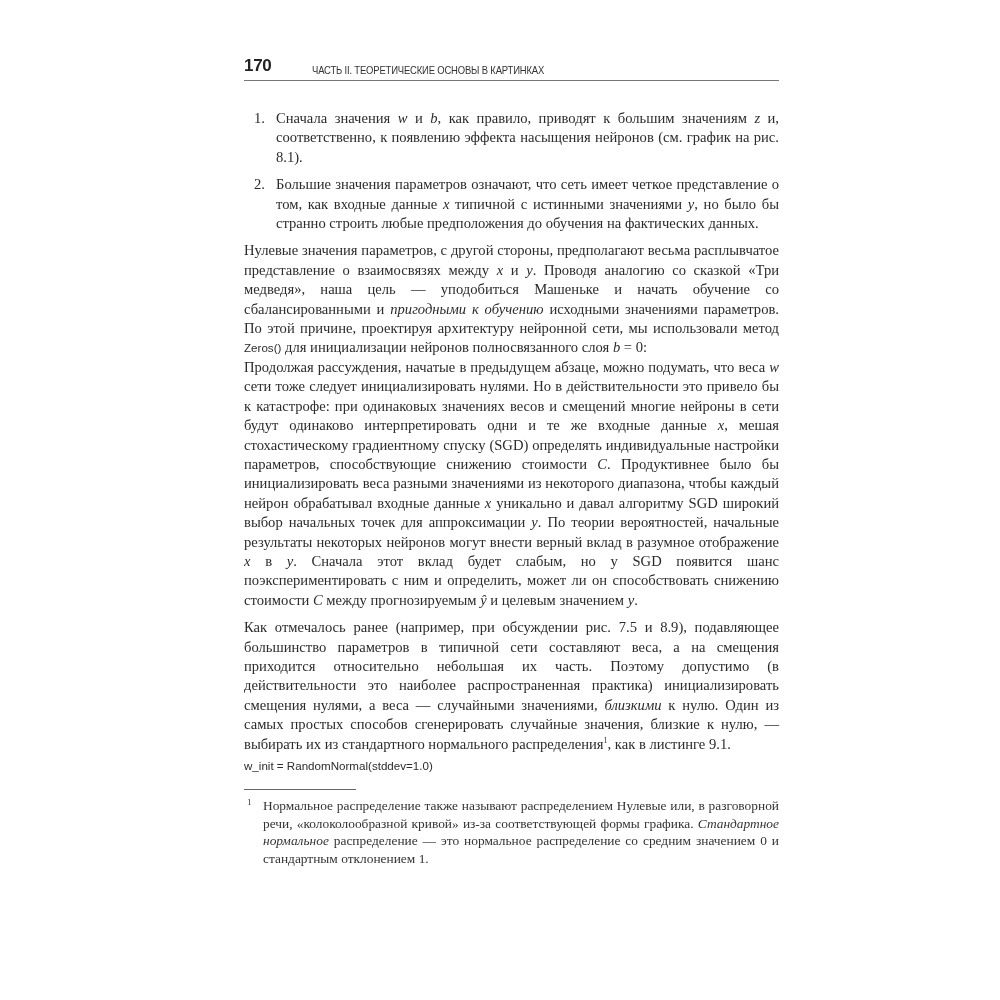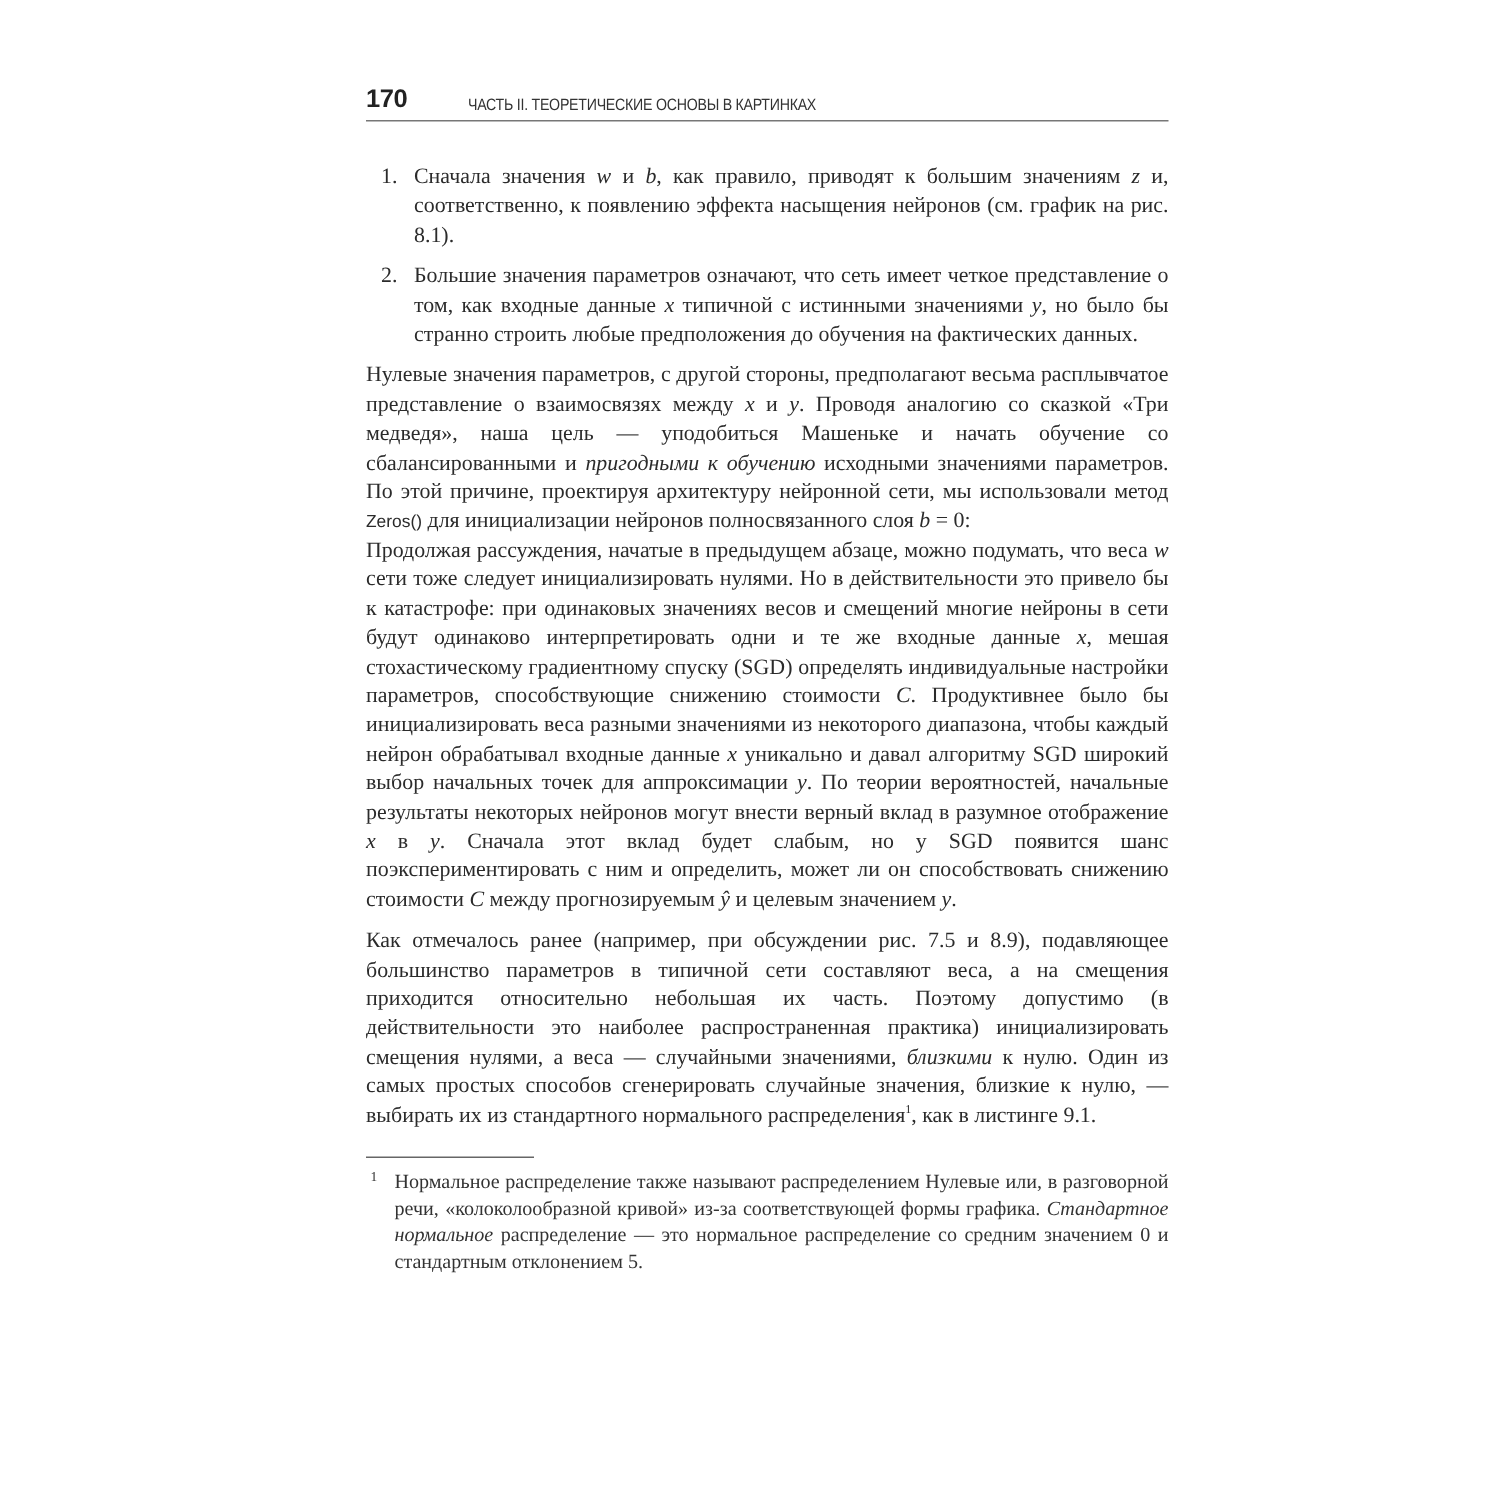--- a/index.html
+++ b/index.html
@@ -74,20 +74,21 @@
     </li>
   </ol>
 
   <p class="body-text para"><span>Нулевые значения параметров, с другой стороны, предполагают весьма расплывчатое представление о взаимосвязях между </span><i>x</i><span> и </span><i>y</i><span>. Проводя аналогию со сказкой «Три медведя», наша цель — уподобиться Машеньке и начать обучение со сбалансированными и </span><i>пригодными к обучению</i><span> исходными значениями параметров. По этой причине, проектируя архитектуру нейронной сети, мы использовали метод </span><span class="code">Zeros()</span><span> для инициализации нейронов полносвязанного слоя </span><i>b</i><span> = 0:</span></p>
 
 
   <p class="body-text"><span>Продолжая рассуждения, начатые в предыдущем абзаце, можно подумать, что веса </span><i>w</i><span> сети тоже следует инициализировать нулями. Но в действительности это привело бы к катастрофе: при одинаковых значениях весов и смещений многие нейроны в сети будут одинаково интерпретировать одни и те же входные данные </span><i>x</i><span>, мешая стохастическому градиентному спуску (SGD) определять индивидуальные настройки параметров, способствующие снижению стоимости </span><i>C</i><span>. Продуктивнее было бы инициализировать веса разными значениями из некоторого диапазона, чтобы каждый нейрон обрабатывал входные данные </span><i>x</i><span> уникально и давал алгоритму SGD широкий выбор начальных точек для аппроксимации </span><i>y</i><span>. По теории вероятностей, начальные результаты некоторых нейронов могут внести верный вклад в разумное отображение </span><i>x</i><span> в </span><i>y</i><span>. Сначала этот вклад будет слабым, но у SGD появится шанс поэкспериментировать с ним и определить, может ли он способствовать снижению стоимости </span><i>C</i><span> между прогнозируемым </span><i>ŷ</i><span> и целевым значением </span><i>y</i><span>.</span></p>
 
   <p class="body-text para"><span>Как отмечалось ранее (например, при обсуждении рис. 7.5 и 8.9), подавляющее большинство параметров в типичной сети составляют веса, а на смещения приходится относительно небольшая их часть. Поэтому допустимо (в действительности это наиболее распространенная практика) инициализировать смещения нулями, а веса — случайными значениями, </span><i>близкими</i><span> к нулю. Один из самых простых способов сгенерировать случайные значения, близкие к нулю, — выбирать их из стандартного нормального распределения</span><sup>1</sup><span>, как в листинге 9.1.</span></p>
 
+  <div class="code listing-code">w_init = RandomNormal(stddev=1.0)</div>
 
   <div class="footnote-rule"></div>
   <div class="footnote">
     <span class="fn-mark">1</span>
-    <span>Нормальное распределение также называют распределением Нулевые или, в разговорной речи, «колоколообразной кривой» из-за соответствующей формы графика. </span><i>Стандартное нормальное</i><span> распределение — это нормальное распределение со средним значением 0 и стандартным отклонением 5.</span>
+    <span>Нормальное распределение также называют распределением Нулевые или, в разговорной речи, «колоколообразной кривой» из-за соответствующей формы графика. </span><i>Стандартное нормальное</i><span> распределение — это нормальное распределение со средним значением 0 и стандартным отклонением 1.</span>
   </div>
 
 </div>
 
 </body></html>

